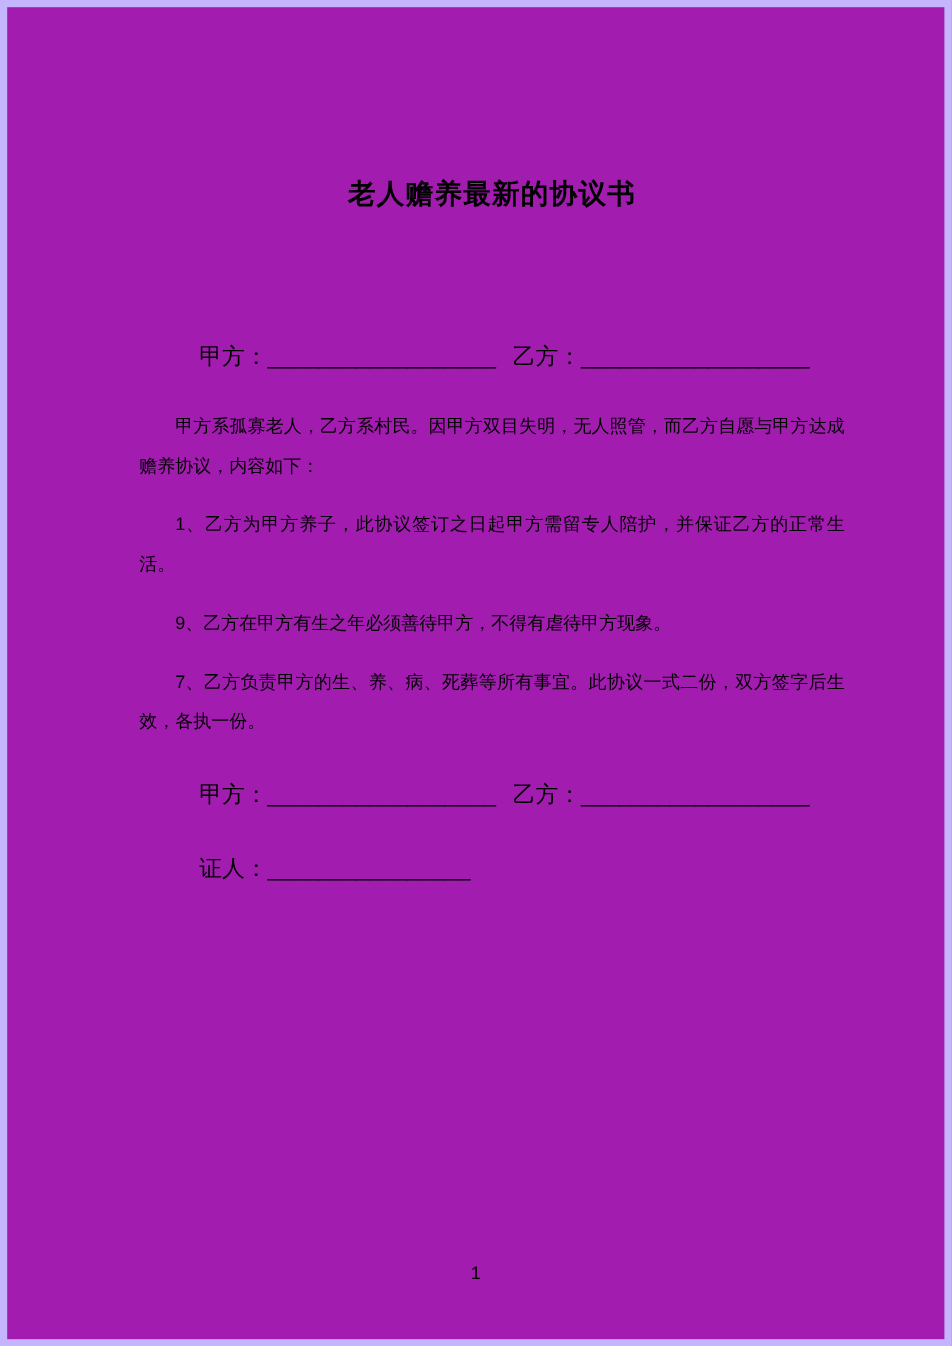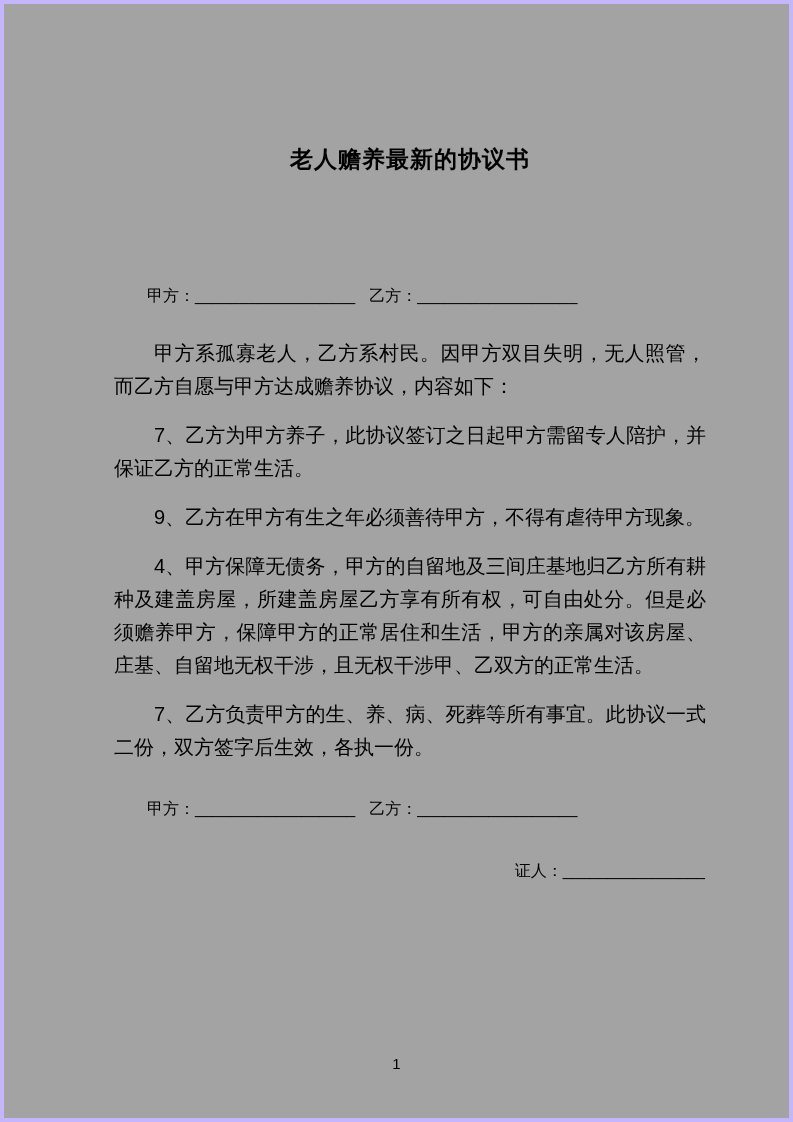--- a/index.html
+++ b/index.html
@@ -10,51 +10,51 @@
   }
   body {
     font-family: "Liberation Sans", "DejaVu Sans", sans-serif;
     color: #000000;
   }
   .page {
     position: relative;
     width: 793px;
     height: 1122px;
     margin: 0 auto;
-    background: #a3a3a3;
-    border: 4px solid #c4b5fd;
+    background: #a21caf;
+    border: 6px solid #c4b5fd;
     padding: 140px 83px 0 110px;
     overflow: hidden;
   }
   .title {
     margin: 0;
     font-size: 23px;
     font-weight: bold;
     text-align: center;
     letter-spacing: 1px;
     color: #000000;
   }
   .para {
     margin: 16px 0 0 0;
-    font-size: 20px;
+    font-size: 15px;
     line-height: 33px;
     text-align: justify;
     text-indent: 2em;
   }
   .line {
-    margin: 1px;
-    font-size: 16px;
+    margin: 12px;
+    font-size: 19px;
     line-height: 22px;
     text-indent: 2em;
     white-space: nowrap;
   }
   .parties-top { margin-top: 110px; }
   .first-para  { margin-top: 30px; }
   .sig-line    { margin-top: 34px; }
-  .witness-line{ margin-top: 40px; text-align: right; }
+  .witness-line{ margin-top: 40px; }
   .blank { letter-spacing: 0; }
   .blank-gap { display: inline-block; width: 14px; }
   .page-number {
     position: absolute;
     left: 0;
     right: 0;
     bottom: 46px;
     text-align: center;
     font-size: 15px;
     color: #000000;
@@ -64,26 +64,25 @@
 <body>
 
 <div class="page">
 
   <h1 class="title">老人赡养最新的协议书</h1>
 
   <p class="line parties-top"><span>甲方：</span><span class="blank">__________________</span><span class="blank-gap"></span><span>乙方：</span><span class="blank">__________________</span></p>
 
   <p class="para first-para">甲方系孤寡老人，乙方系村民。因甲方双目失明，无人照管，而乙方自愿与甲方达成赡养协议，内容如下：</p>
 
-  <p class="para">7、乙方为甲方养子，此协议签订之日起甲方需留专人陪护，并保证乙方的正常生活。</p>
+  <p class="para">1、乙方为甲方养子，此协议签订之日起甲方需留专人陪护，并保证乙方的正常生活。</p>
 
   <p class="para">9、乙方在甲方有生之年必须善待甲方，不得有虐待甲方现象。</p>
 
 
-  <p class="para">4、甲方保障无债务，甲方的自留地及三间庄基地归乙方所有耕种及建盖房屋，所建盖房屋乙方享有所有权，可自由处分。但是必须赡养甲方，保障甲方的正常居住和生活，甲方的亲属对该房屋、庄基、自留地无权干涉，且无权干涉甲、乙双方的正常生活。</p>
 
 
   <p class="para">7、乙方负责甲方的生、养、病、死葬等所有事宜。此协议一式二份，双方签字后生效，各执一份。</p>
 
   <p class="line sig-line"><span>甲方：</span><span class="blank">__________________</span><span class="blank-gap"></span><span>乙方：</span><span class="blank">__________________</span></p>
 
   <p class="line witness-line"><span>证人：</span><span class="blank">________________</span></p>
 
   <div class="page-number">1</div>
 

